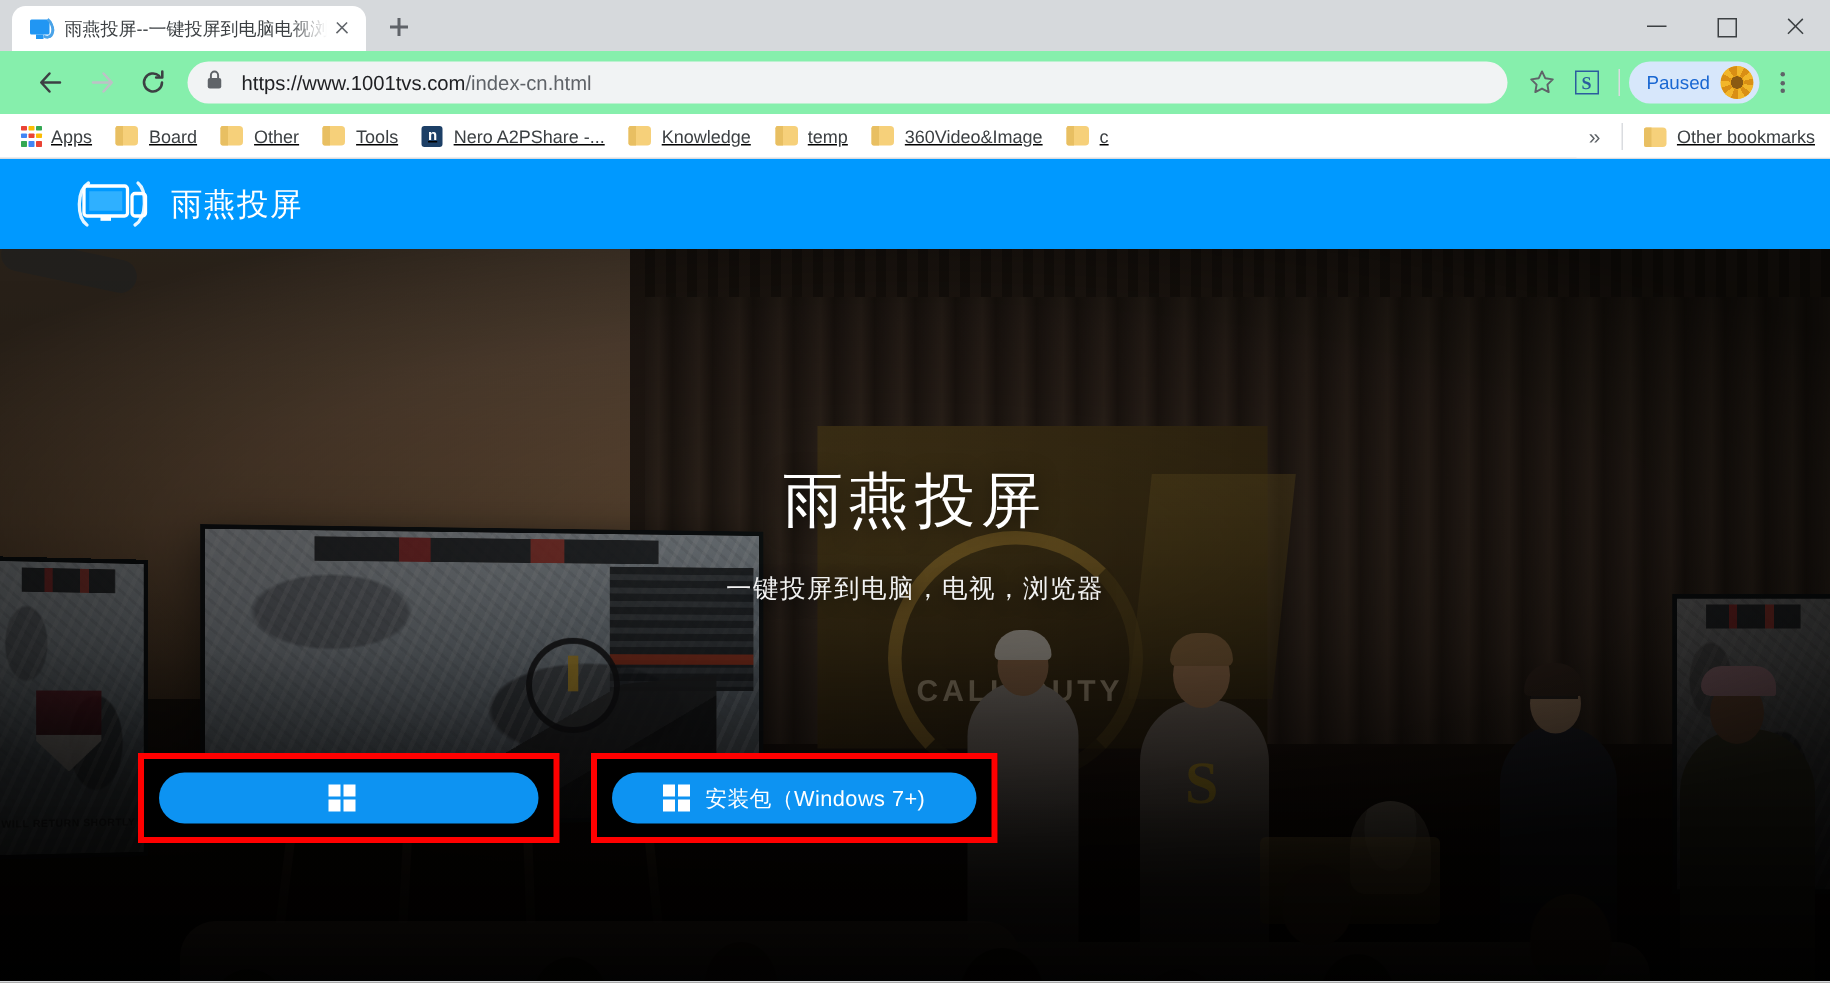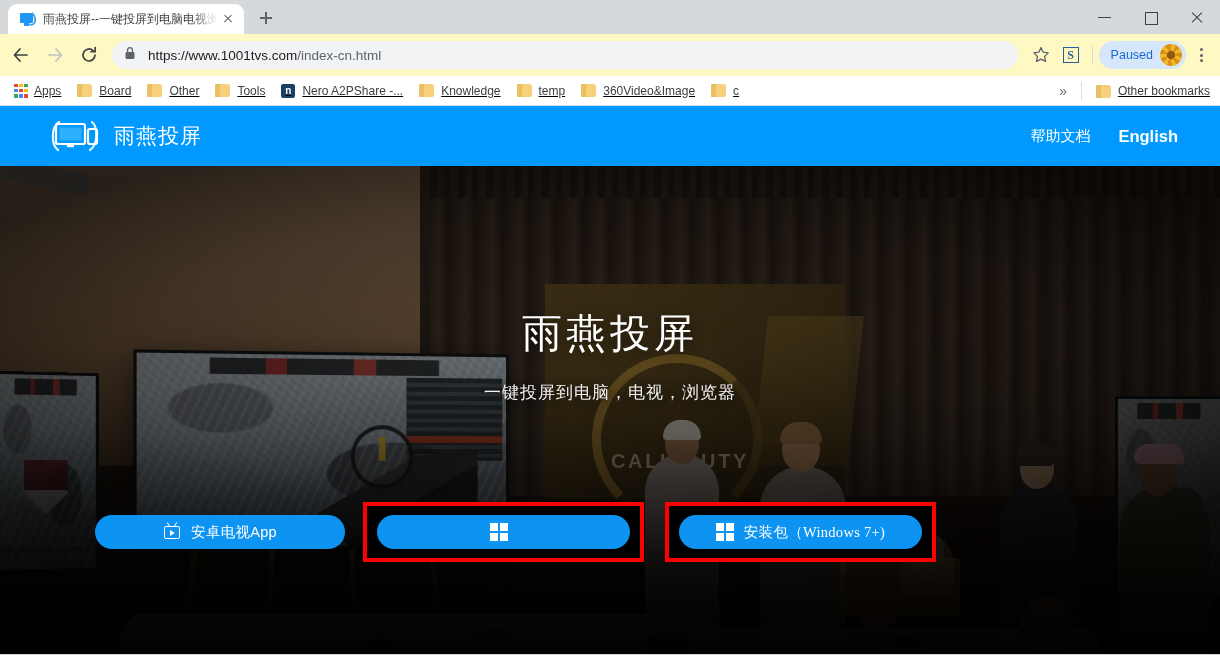--- a/index.html
+++ b/index.html
@@ -90,22 +90,22 @@
   }
   .wc-close::before, .wc-close::after {
     content: ""; position: absolute; left: 16px; top: 16px;
     width: 14px; height: 1.2px; background: #3c4043;
   }
   .wc-close::before { transform: rotate(45deg); }
   .wc-close::after  { transform: rotate(-45deg); }
 
   
   .toolbar {
-    height: 42px; background: #fef9c3;
-    display: flex; align-items: center; padding: 0 6px;
+    height: 42px; background: #86efac;
+    display: flex; align-items: center; padding: 0 19px;
   }
   .navbtn {
     width: 30px; height: 30px; margin-right: 4px;
     position: relative; border-radius: 50%; flex: 0 0 30px;
   }
   .navbtn svg { position: absolute; left: 5px; top: 5px; }
   .omnibox {
     flex: 1; height: 28px; background: #f1f3f4;
     border-radius: 14px; display: flex; align-items: center;
     padding: 0 12px; margin: 0 8px 0 4px; min-width: 0;
@@ -520,21 +520,21 @@
   .b3 { width: 253px; }
   .b4 { width: 243px; }
 
   .redbox {
     border: 4px solid #ff0000;
     background: #000000;
     padding: 9px 10px;
     display: flex; align-items: center; justify-content: center;
   }
   .rb1 { margin-left: 18px; }
-  .rb2 { margin-left: 21px; font-family: Liberation Serif, serif; }
+  .rb2 { margin-left: 21px; }
 
   .btn-icon { width: 18px; height: 18px; margin-right: 10px; flex: 0 0 18px; position: relative; }
 
   
   .ic-android { }
   .ic-android .hd {
     position: absolute; left: 2px; top: 1px; width: 14px; height: 7px;
     background: #fff; border-radius: 7px 7px 0 0;
   }
   .ic-android .bd {
@@ -732,24 +732,20 @@
             <path d="M44 5c6 5 6 23-2 28" fill="none" stroke="#ffffff" stroke-width="2.2" stroke-linecap="round" opacity=".9"></path>
             <path d="M10 33C3 28 3 10 11 5" fill="none" stroke="#ffffff" stroke-width="2.2" stroke-linecap="round" opacity=".9"></path>
             <rect x="8" y="7" width="29" height="20" rx="2" fill="none" stroke="#ffffff" stroke-width="2.2"></rect>
             <rect x="11.5" y="10.5" width="22" height="13" fill="#2fb0ff"></rect>
             <rect x="19" y="27" width="7" height="3.2" fill="#ffffff"></rect>
             <rect x="40" y="12" width="9" height="15" rx="2" fill="none" stroke="#ffffff" stroke-width="2.2"></rect>
           </svg>
         </span>
         <span class="brand-name">雨燕投屏</span>
       </div>
-      <div class="site-nav">
-        <a class="nav-link">帮助文档</a>
-        <a class="nav-link bold">English</a>
-      </div>
     </div>
 
     <div class="hero">
 
       <div class="photo">
         <div class="bg-wall"></div>
         <div class="bg-tan"></div>
         <div class="curtain"></div>
         <div class="curtain-top"></div>
 
@@ -825,29 +821,20 @@
       <div class="bottom-fade"></div>
 
       <div class="hero-copy">
         <div class="hero-title">雨燕投屏</div>
         <div class="hero-sub">一键投屏到电脑，电视，浏览器</div>
       </div>
 
       <div class="btn-row">
 
 
-        <div class="dl-btn b2">
-          <span class="btn-icon ic-tv">
-            <span class="scr"></span>
-              <span class="play"></span>
-            <span class="ant l"></span>
-              <span class="ant r"></span>
-          </span>
-          <span class="lbl">安卓电视App</span>
-        </div>
 
         <div class="redbox rb1">
           <div class="dl-btn b3">
             <span class="btn-icon ic-win">
               <span></span>
                 <span></span>
                 <span></span>
                 <span></span>
             </span>
           </div>

